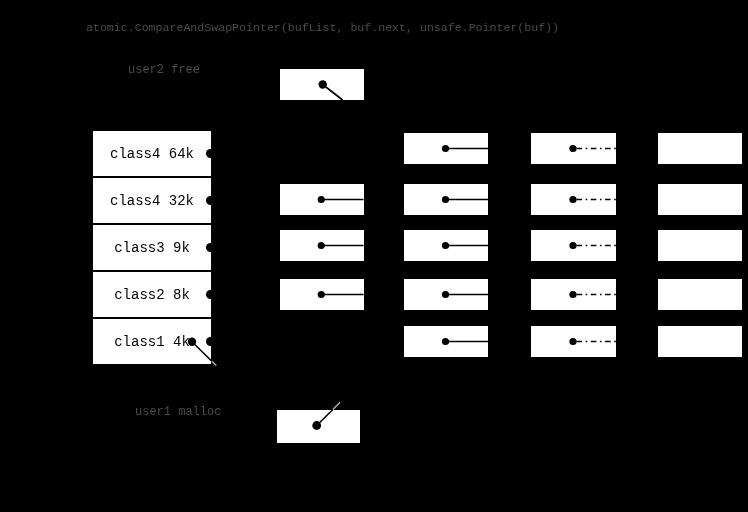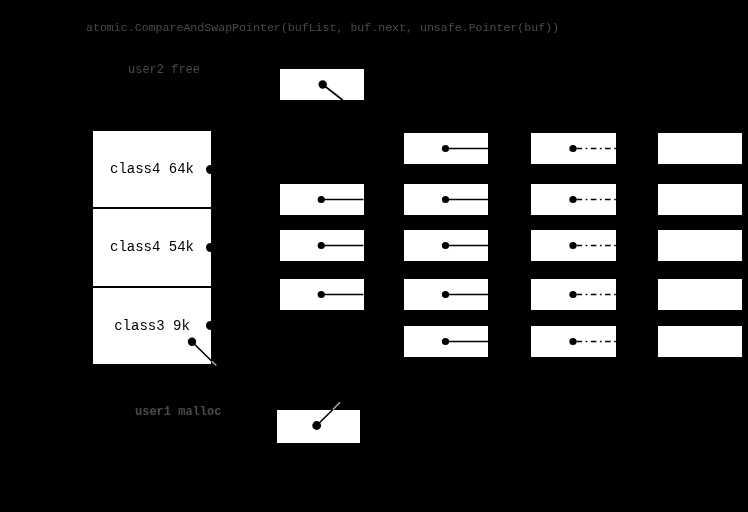--- a/index.html
+++ b/index.html
@@ -12,21 +12,21 @@
     position:absolute;color:var(--text,#4a4a4a);
     font-size:11.6px;line-height:13px;white-space:pre;letter-spacing:0;
   }
   #top-code{left:86px;top:21px;}
   #bottom-code{left:90px;top:480px;}
   .user-label{
     position:absolute;color:var(--text,#4a4a4a);
     font-size:12px;line-height:15px;white-space:pre;
   }
   #user2-label{left:128px;top:63px;}
-  #user1-label{left:135px;top:405px;font-weight:bold;}
+  #user1-label{left:135px;top:405px;font-weight:normal;}
   .wbox{position:absolute;background:var(--box,#fff);}
   #user2-box{left:280px;top:69px;width:84px;height:31px;}
   #user1-box{left:277px;top:410px;width:83px;height:33px;}
   .class-table{
     position:absolute;left:93px;top:131px;width:118px;height:233px;
     background:var(--box,#fff);display:flex;flex-direction:column;
   }
   .class-row{
     position:relative;flex:1 1 0;box-sizing:border-box;
     display:flex;align-items:center;justify-content:center;
@@ -54,25 +54,33 @@
   <div class="user-label" id="user2-label">user2 free</div>
 
   <div class="wbox" id="user2-box"></div>
 
   <div class="class-table" id="class-table">
       <div class="class-row">
         <span class="class-label">class4 64k</span>
         <span class="head-dot"></span>
       </div>
       <div class="class-row">
-        <span class="class-label">class4 54k</span>
+        <span class="class-label">class4 32k</span>
         <span class="head-dot"></span>
       </div>
       <div class="class-row">
         <span class="class-label">class3 9k</span>
+        <span class="head-dot"></span>
+      </div>
+      <div class="class-row">
+        <span class="class-label">class2 8k</span>
+        <span class="head-dot"></span>
+      </div>
+      <div class="class-row">
+        <span class="class-label">class1 4k</span>
         <span class="head-dot"></span>
       </div>
     </div>
 
   <div id="grid-layer">
       <div class="node" style="left: 404px; top: 132.5px; width: 84px; height: 31px;">
         <svg viewBox="0 0 84 31" preserveAspectRatio="none">
           <circle cx="41.5" cy="15.5" r="3.6" class="ink-fill"></circle>
           <line y1="15.5" y2="15.5" x1="41.5" x2="84" class="ink-stroke" stroke-width="1.4"></line>
         </svg>

